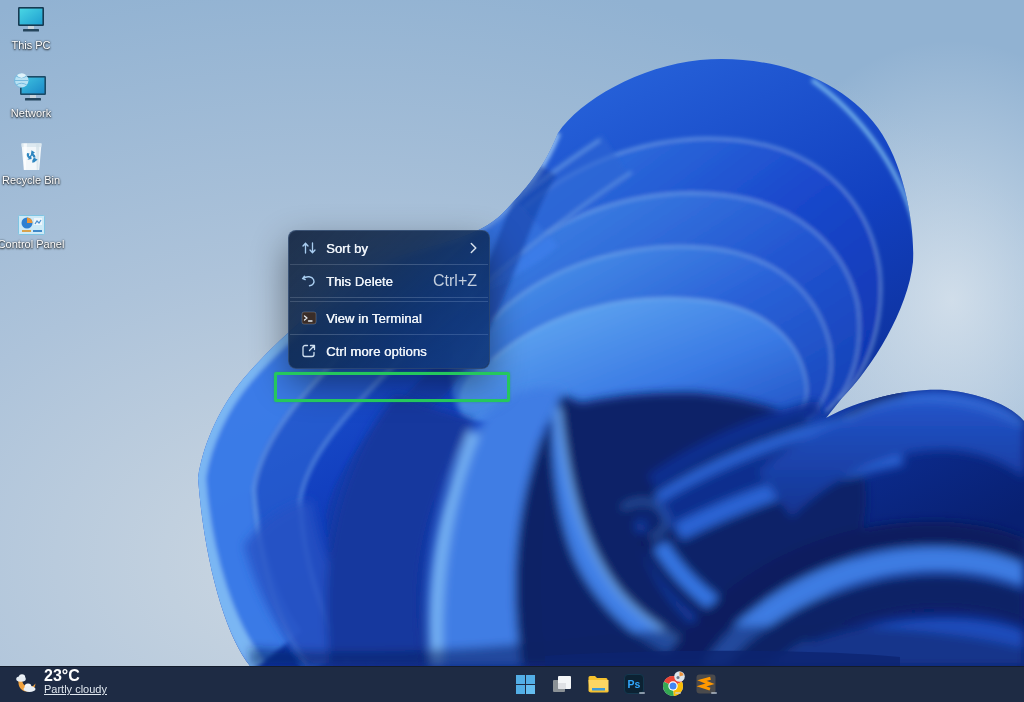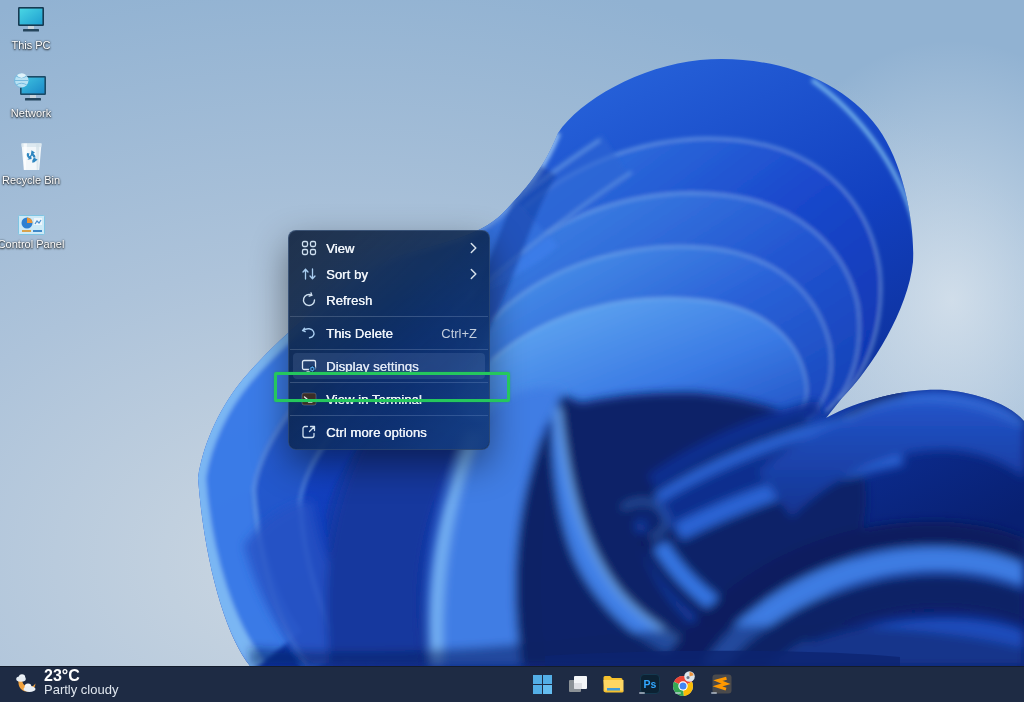--- a/index.html
+++ b/index.html
@@ -13,32 +13,32 @@
   #menu{position:absolute;left:288px;top:230px;width:202px;border-radius:8px;
     background:rgba(10,30,62,.82);
     backdrop-filter:blur(34px) saturate(140%);-webkit-backdrop-filter:blur(34px) saturate(140%);
     border:1px solid rgba(120,150,190,.25);
     box-shadow:0 14px 36px rgba(0,0,0,.45);
     padding:4px 0;box-sizing:border-box;color:#eef3f9;font-size:13px;letter-spacing:-0.2px;}
   #menu .ovl{position:absolute;inset:0;border-radius:8px;background:linear-gradient(135deg,rgba(10,20,40,.28) 0%,rgba(0,0,0,0) 42%,rgba(32,98,212,.32) 88%);pointer-events:none;}
   .mi{position:relative;height:26px;display:flex;align-items:center;padding:0 12px;}
   .mi .ic{width:16px;height:16px;margin-right:9px;flex:0 0 16px;display:flex;align-items:center;justify-content:center;}
   .mi .tx{flex:1 1 auto;white-space:nowrap;letter-spacing:.1px;text-shadow:0.4px 0 0 currentColor;}
-  .mi .ac{color:#c3cedd;font-size:13px;letter-spacing:0;}
+  .mi .ac{color:#c3cedd;font-size:16px;letter-spacing:0;}
   .mi .ch{margin-left:8px;display:flex;align-items:center;}
   .sep{height:1px;background:rgba(210,225,240,.22);margin:3px 1px;}
   .hl{position:absolute;left:4px;right:4px;top:0;bottom:0;background:rgba(140,170,215,.16);border-radius:4px;}
   #greenbox{position:absolute;left:274px;top:372px;width:230px;height:24px;border:3px solid #25c75d;border-radius:2px;box-shadow:0 0 2px rgba(20,160,60,.5);}
   
   #taskbar{position:absolute;left:0;top:666px;width:1024px;height:36px;background:#1e2b44;border-top:1px solid rgba(0,0,0,.35);box-sizing:border-box;}
   #weather{position:absolute;left:14px;top:669px;display:flex;align-items:center;color:#fff;}
   #weather .t1{font-size:16px;font-weight:bold;line-height:14px;}
-  #weather .t2{font-size:13px;color:#dfe6ee;line-height:13px;}
+  #weather .t2{font-size:11px;color:#dfe6ee;line-height:13px;text-decoration:underline;}
   #ticons{position:absolute;left:516px;top:666px;height:36px;display:flex;align-items:center;}
-  .tic{width:36px;height:28px;display:flex;align-items:center;justify-content:flex-end;position:relative;text-decoration:underline;}
+  .tic{width:36px;height:28px;display:flex;align-items:center;justify-content:flex-start;position:relative;text-decoration:underline;}
   .tic .bar{position:absolute;left:50%;margin-left:-3px;bottom:4px;width:6px;height:2.5px;border-radius:2px;background:rgba(200,210,222,.65);}
 </style>
 </head>
 <body>
 <div id="stage">
   <svg class="wall" width="1024" height="702" viewBox="0 0 1024 702">
     <defs>
       <radialGradient id="bg1" cx="0.32" cy="0.8" r="0.85">
         <stop offset="0" stop-color="#cdd8e2"></stop>
         <stop offset="0.5" stop-color="#adc3da"></stop>
@@ -221,93 +221,47 @@
       <rect x="15" y="15" width="9" height="2" fill="#3f88c8"></rect>
     </svg>
     <div class="lbl">Control Panel</div>
   </div>
 
   <div id="menu">
     <div class="ovl"></div>
     <div class="mi">
         <span class="ic">
           <svg width="16" height="16" viewBox="0 0 16 16">
-            <g fill="none" stroke="#cfe0f0" stroke-width="1.3">
-              <rect x="1.5" y="1.5" width="5" height="5" rx="1.4"></rect>
-              <rect x="9.5" y="1.5" width="5" height="5" rx="1.4"></rect>
-              <rect x="1.5" y="9.5" width="5" height="5" rx="1.4"></rect>
-              <rect x="9.5" y="9.5" width="5" height="5" rx="1.4"></rect>
-            </g>
-          </svg>
-        </span>
-        <span class="tx">View</span>
-        <span class="ch">
-          <svg width="7" height="12" viewBox="0 0 7 12">
-            <path d="M1.3,1.5 L5.8,6 L1.3,10.5" stroke="#d6e1ec" stroke-width="1.5" fill="none" stroke-linecap="round" stroke-linejoin="round"></path>
-          </svg>
-        </span>
-      </div>
-    <div class="mi">
-        <span class="ic">
-          <svg width="16" height="16" viewBox="0 0 16 16">
             <g fill="none" stroke="#a9cdf0" stroke-width="1.3" stroke-linecap="round" stroke-linejoin="round">
               <path d="M4.5,13 V3.5 M4.5,3.2 L2,6 M4.5,3.2 L7,6"></path>
               <path d="M11.5,3 V12.5 M11.5,12.8 L9,10 M11.5,12.8 L14,10"></path>
             </g>
           </svg>
         </span>
         <span class="tx">Sort by</span>
         <span class="ch">
           <svg width="7" height="12" viewBox="0 0 7 12">
             <path d="M1.3,1.5 L5.8,6 L1.3,10.5" stroke="#d6e1ec" stroke-width="1.5" fill="none" stroke-linecap="round" stroke-linejoin="round"></path>
           </svg>
         </span>
-      </div>
-    <div class="mi">
-        <span class="ic">
-          <svg width="16" height="16" viewBox="0 0 16 16">
-            <g fill="none" stroke="#cfe0f0" stroke-width="1.4" stroke-linecap="round">
-              <path d="M13.5,8 A5.5 5.5 0 1 1 10.5,3.1"></path>
-              <path d="M10,0.8 L10.8,3.4 L8.2,4.2" stroke-width="1.3"></path>
-            </g>
-          </svg>
-        </span>
-        <span class="tx">Refresh</span>
       </div>
     <div class="sep"></div>
     <div class="mi">
         <span class="ic">
           <svg width="16" height="16" viewBox="0 0 16 16">
             <g fill="none" stroke="#a9cdf0" stroke-width="1.4" stroke-linecap="round">
               <path d="M3.5,3.2 L1.8,5.4 L4.2,6.6"></path>
               <path d="M2,5.5 C6,2.5 11,3.5 12.5,6.5 C14,9.5 12,12.5 8.5,12.8"></path>
             </g>
           </svg>
         </span>
         <span class="tx">This Delete</span>
         <span class="ac">Ctrl+Z</span>
       </div>
     <div class="sep"></div>
-    <div class="mi">
-        <span class="hl"></span>
-        <span class="ic" style="position:relative;">
-          <svg width="16" height="16" viewBox="0 0 16 16">
-            <g fill="none" stroke="#dfe9f4" stroke-width="1.3">
-              <rect x="1.5" y="2.5" width="13" height="9" rx="1.5"></rect>
-              <path d="M6,14 H10" stroke-linecap="round"></path>
-            </g>
-            <circle cx="11.3" cy="11" r="3.4" fill="#123057"></circle>
-            <g fill="none" stroke="#4fa3e8" stroke-width="1.1">
-              <circle cx="11.3" cy="11" r="1.6"></circle>
-              <path d="M11.3,8.9 v-0.8 M11.3,13.1 v0.8 M13.4,11 h0.8 M9.2,11 h-0.8 M12.8,9.5 l0.6,-0.6 M9.8,12.5 l-0.6,0.6 M12.8,12.5 l0.6,0.6 M9.8,9.5 l-0.6,-0.6" stroke-width="0.9"></path>
-            </g>
-          </svg>
-        </span>
-        <span class="tx">Display settings</span>
-      </div>
     <div class="sep"></div>
     <div class="mi">
         <span class="ic">
           <svg width="16" height="16" viewBox="0 0 16 16">
             <rect x="1" y="2" width="14" height="12" rx="2" fill="#3a2d28"></rect>
             <rect x="1" y="2" width="14" height="12" rx="2" fill="none" stroke="rgba(255,255,255,0.25)" stroke-width="0.8"></rect>
             <path d="M3.5,6 L6,8 L3.5,10" fill="none" stroke="#e8eef4" stroke-width="1.3" stroke-linecap="round" stroke-linejoin="round"></path>
             <path d="M7.5,11 H11" stroke="#e8eef4" stroke-width="1.3" stroke-linecap="round"></path>
           </svg>
         </span>

